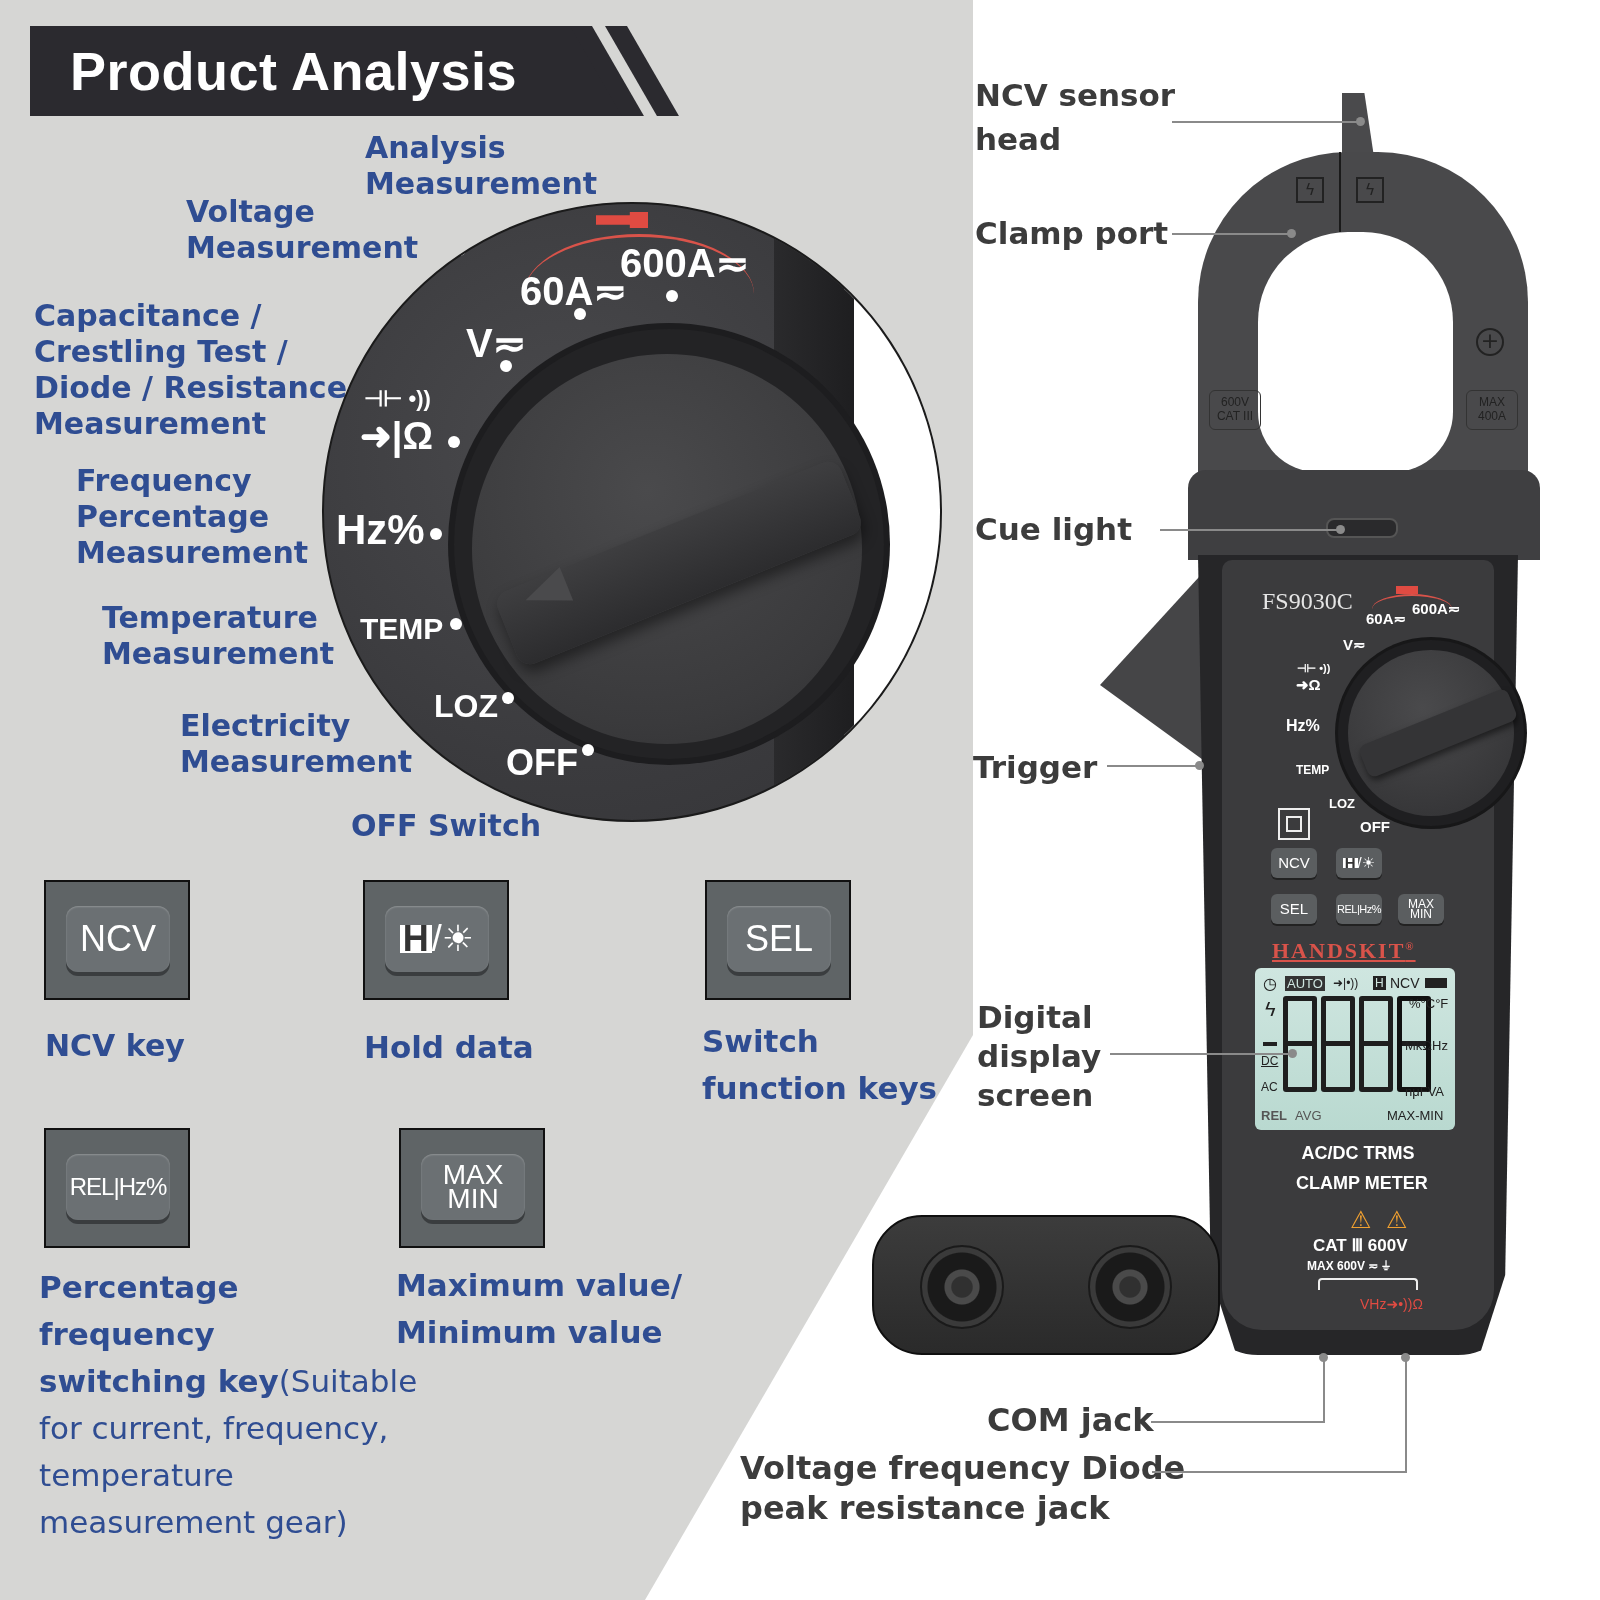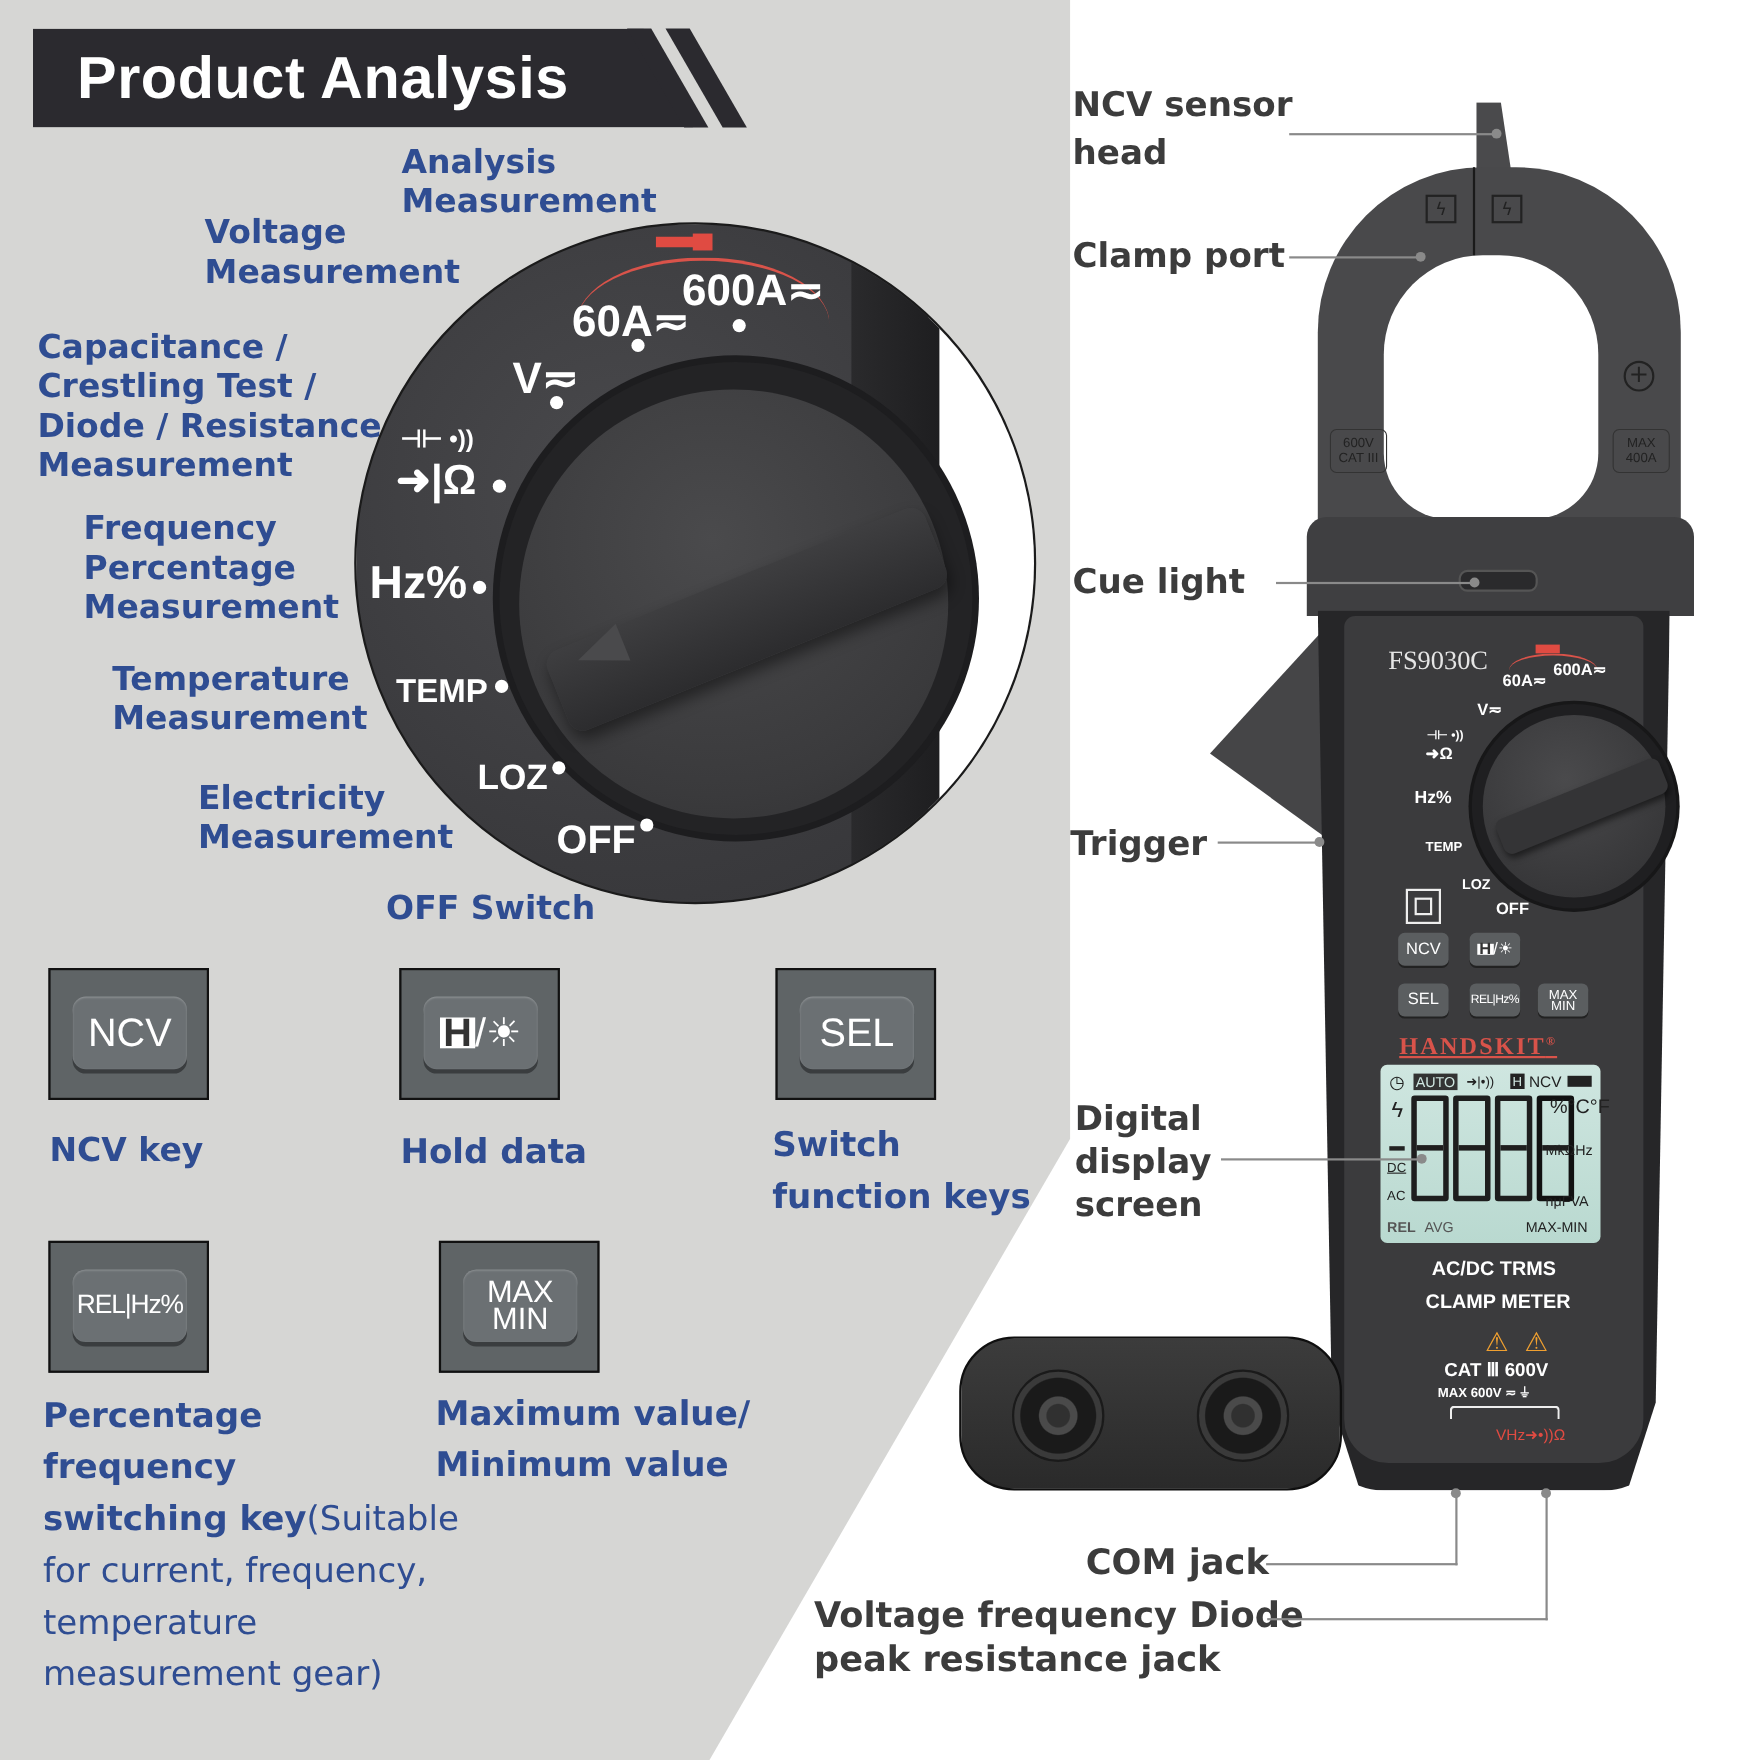--- a/index.html
+++ b/index.html
@@ -323,21 +323,21 @@
   <div class="lcd-text" style="left:135px; top:7px; font-size:14px;">NCV</div>
   <div class="abs" style="left:170px; top:10px; width:22px; height:10px; background:#222;"></div>
   <div class="lcd-text" style="left:10px; top:30px; font-size:20px;">ϟ</div>
   <div class="abs" style="left:8px; top:74px; width:14px; height:4px; background:#222;"></div>
   <div class="lcd-text" style="left:6px; top:86px; font-size:12px; text-decoration:underline;">DC</div>
   <div class="lcd-text" style="left:6px; top:112px; font-size:12px;">AC</div>
   <div class="lcd-digit" style="left:28px;"></div>
   <div class="lcd-digit" style="left:66px;"></div>
   <div class="lcd-digit" style="left:104px;"></div>
   <div class="lcd-digit" style="left:142px; border-color:#111;"></div>
-  <div class="lcd-text" style="left:154px; top:28px; font-size:18px;">%°C°F</div>
+  <div class="lcd-text" style="left:154px; top:28px; font-size:13px;">%°C°F</div>
   <div class="lcd-text" style="left:150px; top:70px; font-size:13px;">MkΩHz</div>
   <div class="lcd-text" style="left:150px; top:116px; font-size:13px;">nμFVA</div>
   <div class="lcd-text" style="left:6px; top:140px; font-size:13px; color:#555;font-weight:bold;">REL</div>
   <div class="lcd-text" style="left:40px; top:140px; font-size:13px; color:#555;">AVG</div>
   <div class="lcd-text" style="left:132px; top:140px; font-size:13px;">MAX-MIN</div>
 </div>
 
 <div class="meter-text" style="left:1296px; top:1138px; font-size:18px; font-weight:bold; text-align:center; line-height:30px; width:124px;">
   <div>AC/DC TRMS</div>
   <div>CLAMP METER</div>

